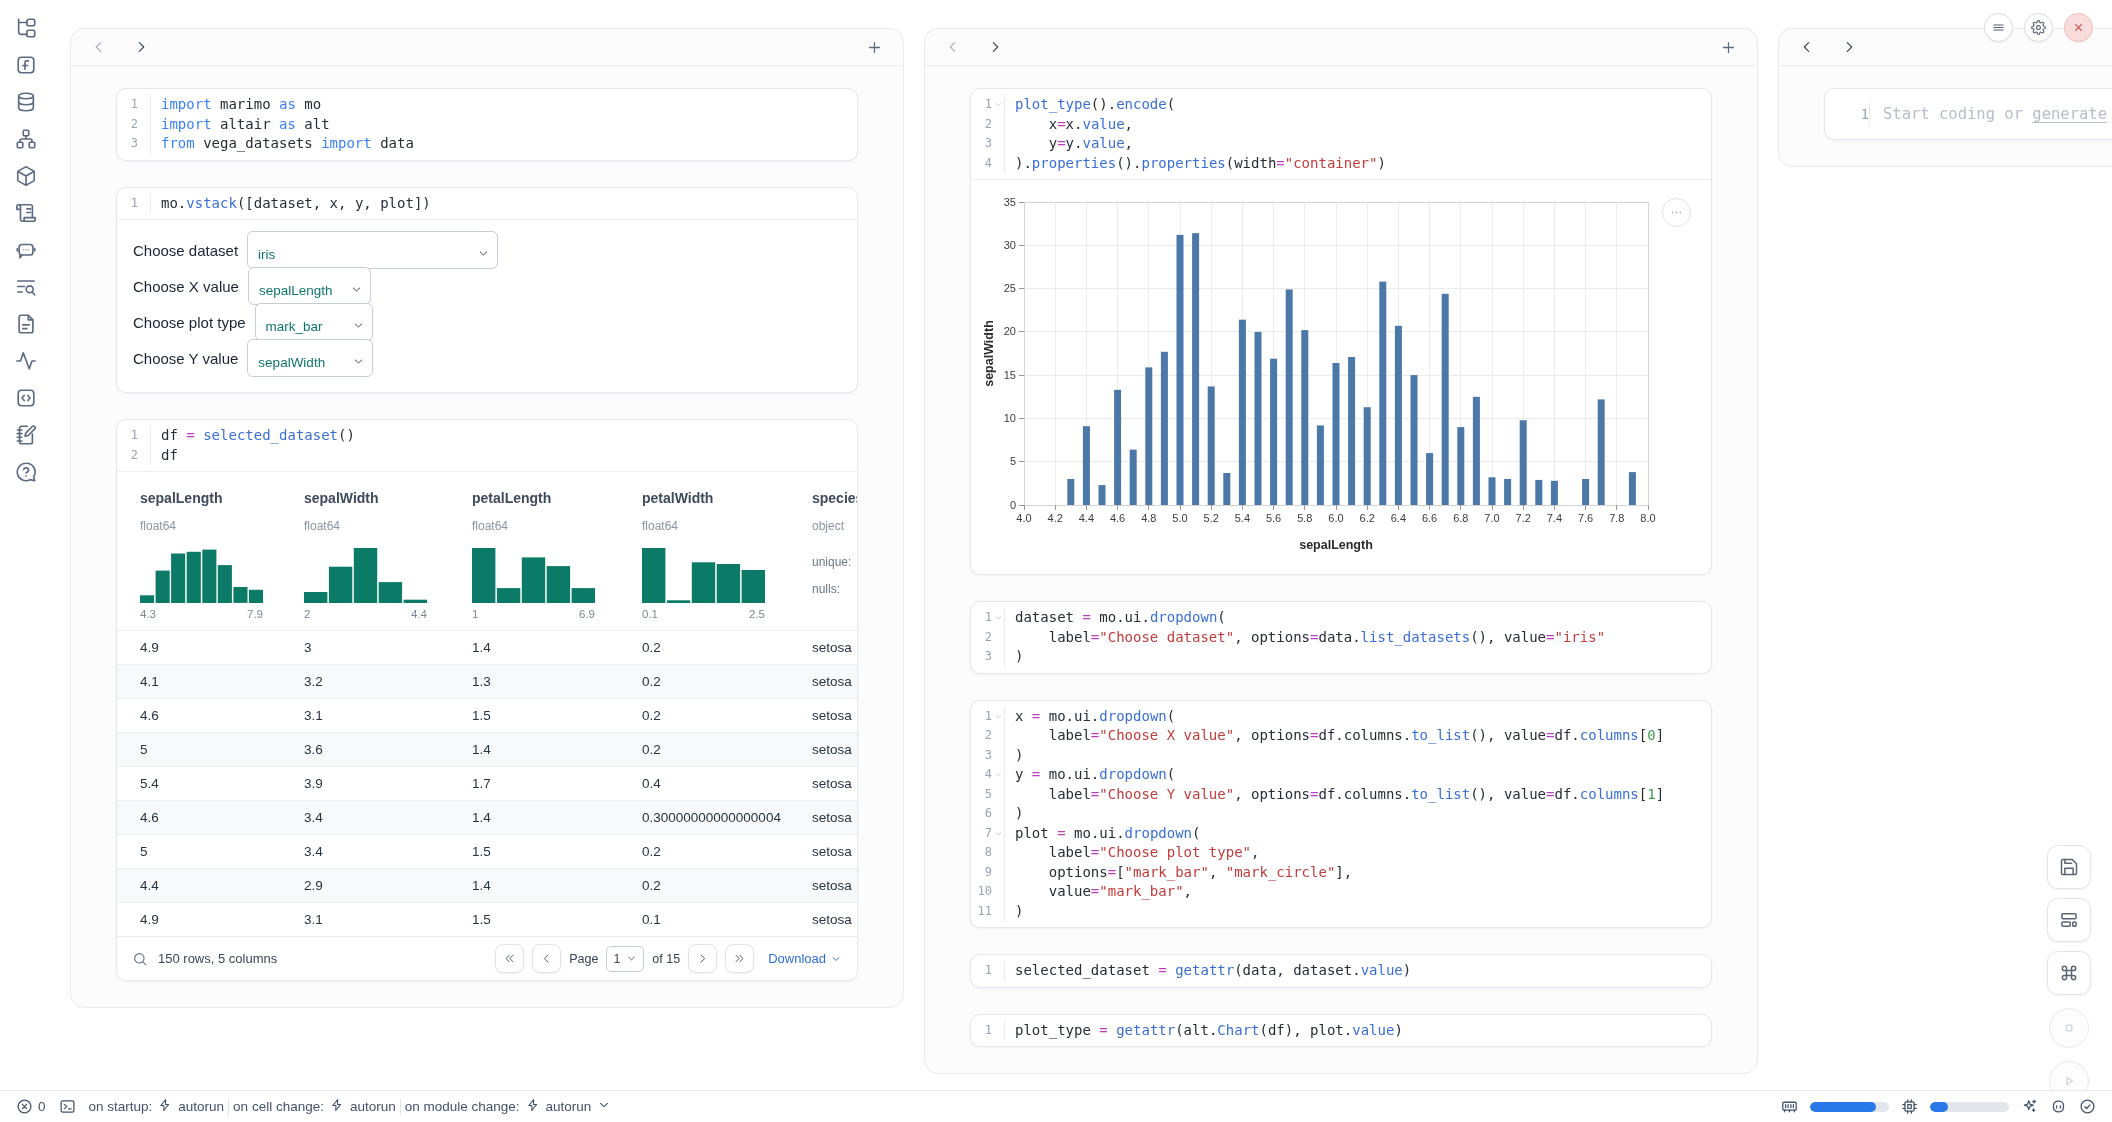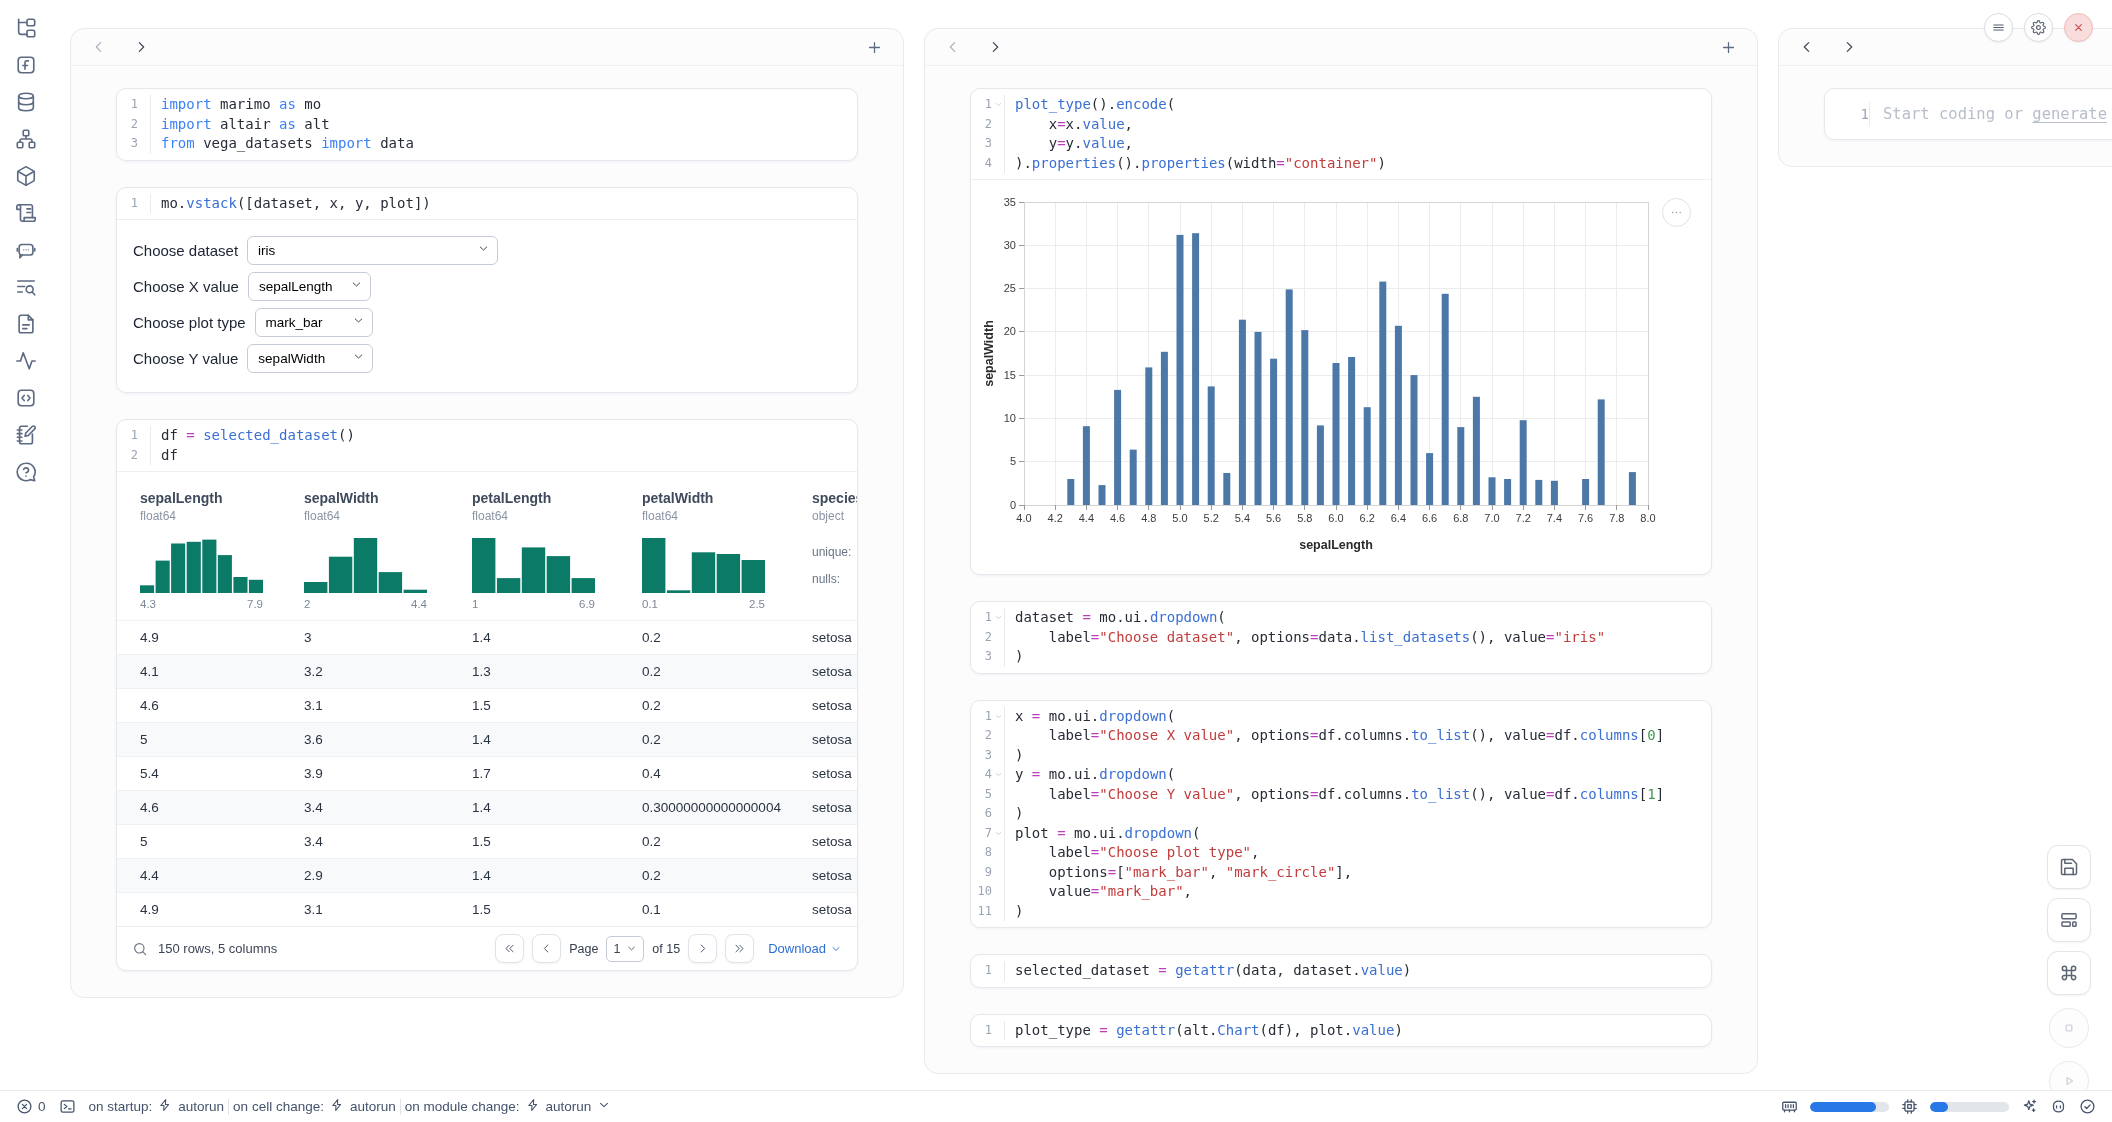--- a/index.html
+++ b/index.html
@@ -35,37 +35,37 @@
   .fold-slot svg{width:9px;height:9px}
   .cline{padding-left:10px;white-space:pre}
   .tk-kw{color:#3b82f6}.tk-fn{color:#3a6fd4}.tk-at{color:#3a6fd4}
   .tk-str{color:#c23c3c}.tk-op{color:#bb3ebb}.tk-pl{color:#272c36}.tk-num{color:#3f9a50}
   .divider{height:1px;background:#edeff3}
   
   .dd-output{padding:12px 16px 16px}
   .dd-row{display:flex;align-items:center;height:36px}
   .dd-label{font-size:15px;color:#1c2433;margin-right:9px}
   .select{display:inline-flex;align-items:center;justify-content:space-between;border:1px solid #c6ccd6;
-          border-radius:6px;background:#fff;height:27px;padding:0 7px 0 10px;font-size:13.5px;color:#000000;cursor:pointer}
+          border-radius:6px;background:#fff;height:27px;padding:9px 7px 0 10px;font-size:13.5px;color:#0f766e;cursor:pointer}
   .select svg{width:13px;height:13px;color:#3a4454}
   .dd-row:nth-child(1) .select{width:232px}
   .dd-row:nth-child(2) .select{width:104px}
   .dd-row:nth-child(3) .select{width:99px}
   .dd-row:nth-child(4) .select{width:107px}
   
   .table-wrap{overflow:hidden}
   table.df{border-collapse:collapse;table-layout:fixed;width:855px;font-size:13.5px;color:#2a3342}
   table.df col:nth-child(1){width:177px}table.df col:nth-child(2){width:168px}
   table.df col:nth-child(3){width:170px}table.df col:nth-child(4){width:170px}
   table.df col:nth-child(5){width:170px}
   table.df th,table.df td{text-align:left;padding:0 0 0 10px;overflow:hidden;white-space:nowrap}
   table.df th:first-child,table.df td:first-child{padding-left:23px}
   table.df thead th{vertical-align:top;padding-top:18px;padding-bottom:10px;font-weight:normal}
   .h-name{font-size:14px;font-weight:bold;color:#3f4a5c}
-  .h-type{font-size:12px;color:#8a94a4;margin-top:3px}
+  .h-type{font-size:12px;color:#8a94a4;margin-top:13px}
   .hist{display:block;margin-top:15px}
   .h-range{width:123px;display:flex;justify-content:space-between;font-size:11.5px;color:#7c8796;margin-top:5px}
   .h-meta{font-size:12px;color:#6a7586;margin-top:16px;line-height:27px}
   table.df tbody td{height:33px;border-top:1px solid #eef1f4}
   table.df tbody tr:nth-child(even){background:#f7f9fb}
   
   .df-footer{height:43px;border-top:1px solid #e8ebef;display:flex;align-items:center;padding:0 15px;
              font-size:13px;color:#3c4657}
   .df-footer .search{width:16px;height:16px;color:#6b7686;margin-right:10px;display:flex}
   .df-footer .search svg{width:16px;height:16px}

